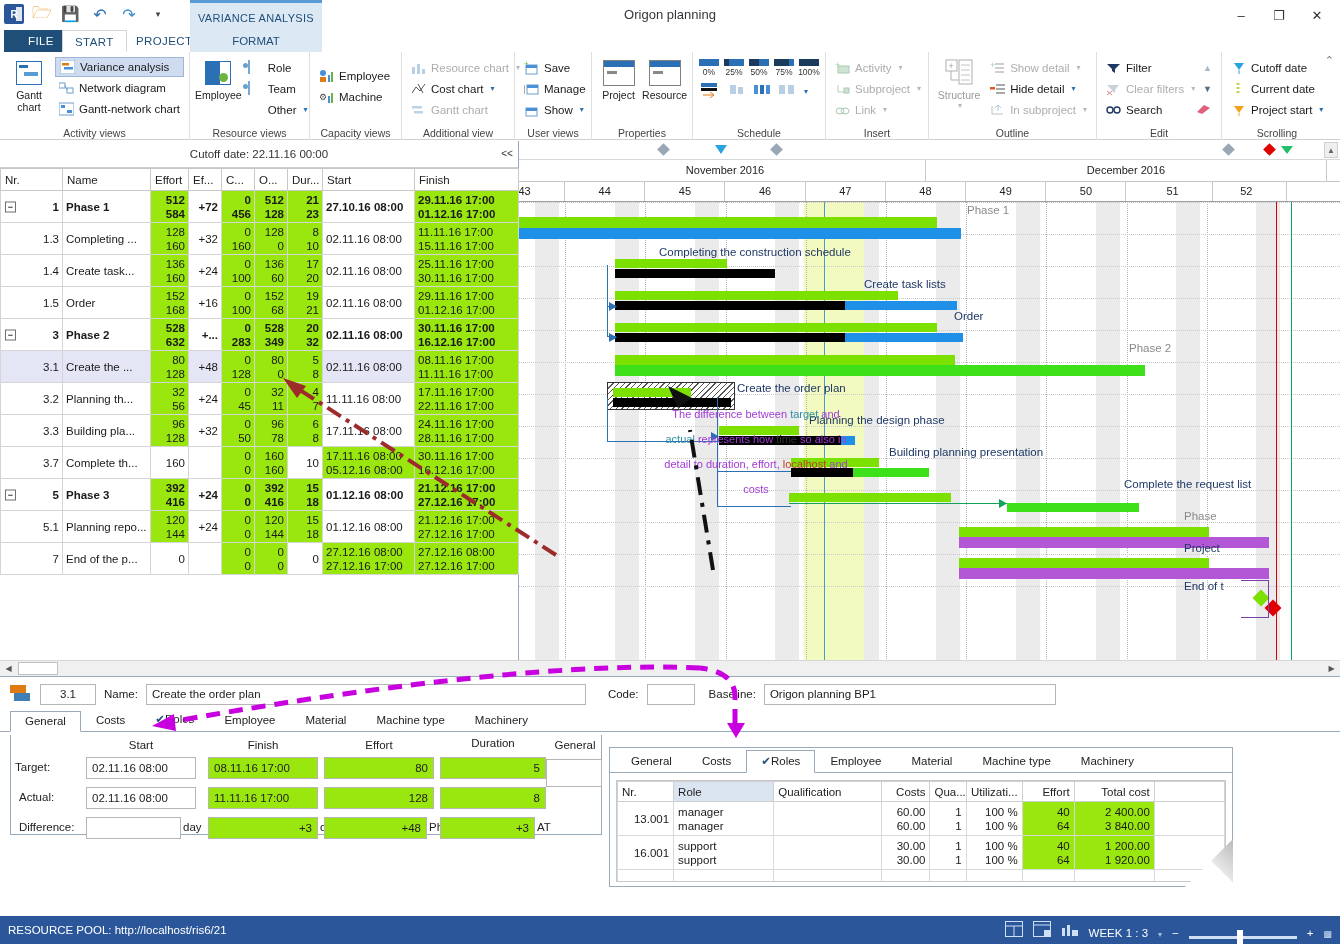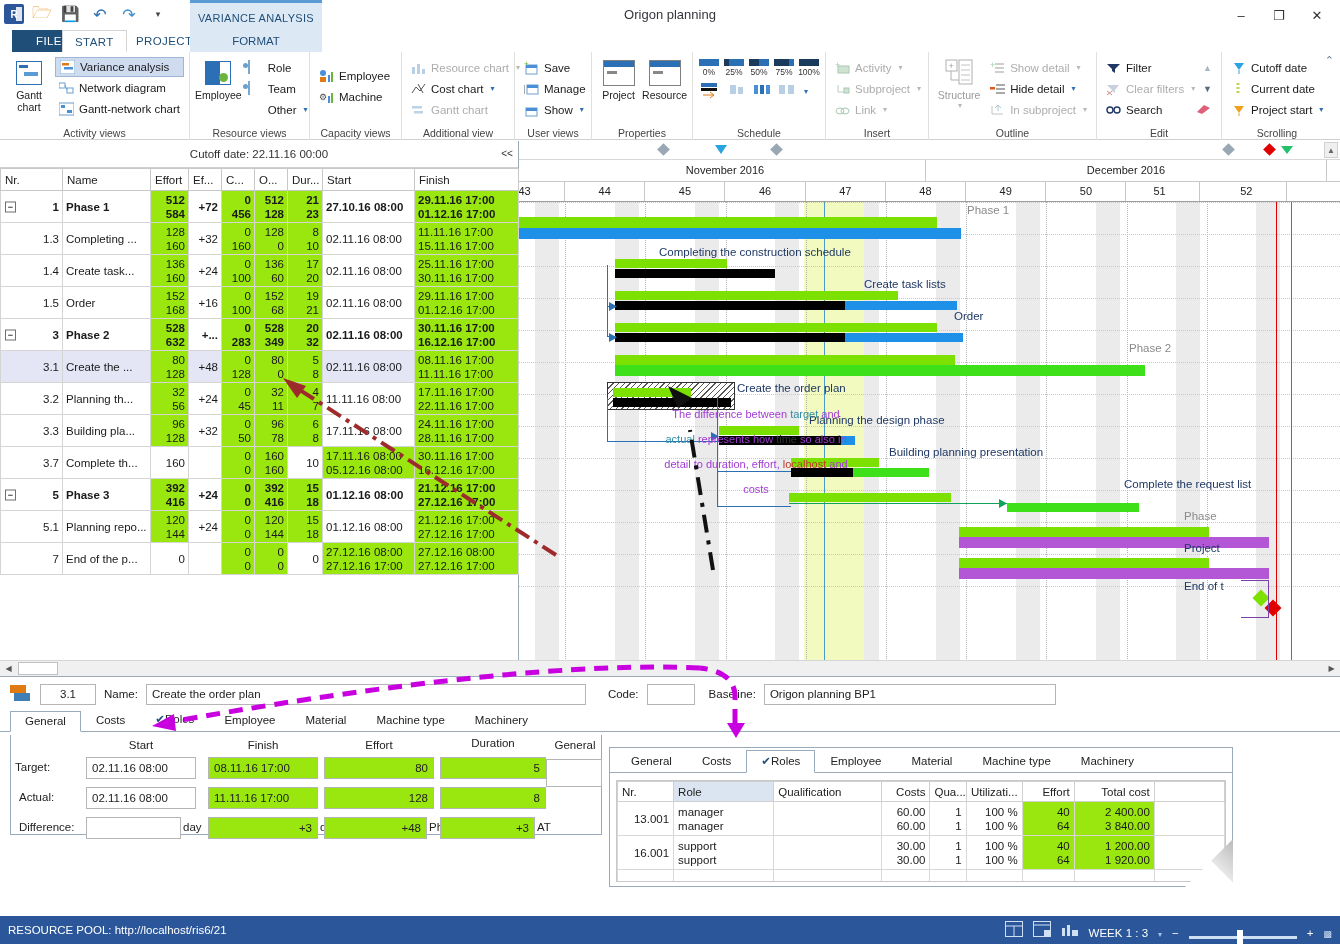--- a/index.html
+++ b/index.html
@@ -29,21 +29,21 @@
   }
   #wintitle { position:absolute; left:0; right:0; top:0; height:30px; line-height:30px;
      text-align:center; color:#33363b; font-size:13px; }
   #winbtns { position:absolute; right:4px; top:0; height:30px; display:flex; align-items:center; }
   .winbtn { width:38px;height:28px;display:flex;align-items:center;justify-content:center;
             color:#333;font-size:13px; }
   
   #tabstrip { height:22px; background:#fff; position:relative; }
   .rtab { position:absolute; top:0; height:22px; line-height:22px; font-size:11.5px;
           padding:0 12px; color:#1f4e79; letter-spacing:.4px; }
-  .rtab.file { background:#1f4e79; color:#fff; left:12px; width:74px; text-align:center; padding:0; }
+  .rtab.file { background:#1f4e79; color:#fff; left:4px; width:74px; text-align:center; padding:0; }
   .rtab.active { color:#1f4e79; background:#fff; border:1px solid #d4d4d4; border-bottom:1px solid #fff; }
   #ctxtab2 { position:absolute; left:190px; top:0; width:132px; height:22px; line-height:22px;
      background:#dce9f5; text-align:center; font-size:11.5px; color:#1f4e79; }
   
   #ribbon { height:88px; background:#fff; border-bottom:1px solid #d0d0d0; display:flex; position:relative; }
   .rgroup { position:relative; height:88px; padding:3px 5px 0 5px; border-right:1px solid #e0e0e0; }
   .glabel { position:absolute; bottom:1px; left:0; right:0; text-align:center;
             font-size:10.5px; color:#444; }
   .gbody { display:flex; height:64px; align-items:flex-start; gap:2px; }
   .bigbtn { width:50px; text-align:center; font-size:10.5px; color:#222; padding-top:2px; cursor:default; }
@@ -1146,21 +1146,21 @@
       </div>
     <div id="weekband">
         <div class="weekcell" style="left: -34.1px; width: 80.2px;">43</div>
         <div class="weekcell" style="left: 46.1px; width: 80.2px;">44</div>
         <div class="weekcell" style="left: 126.3px; width: 80.2px;">45</div>
         <div class="weekcell" style="left: 206.5px; width: 80.2px;">46</div>
         <div class="weekcell" style="left: 286.7px; width: 80.2px;">47</div>
         <div class="weekcell" style="left: 366.9px; width: 80.2px;">48</div>
         <div class="weekcell" style="left: 447.1px; width: 80.2px;">49</div>
         <div class="weekcell" style="left: 527.3px; width: 80.2px;">50</div>
-        <div class="weekcell" style="left: 601px; width: 80.2px;">51</div>
+        <div class="weekcell" style="left: 614px; width: 80.2px;">51</div>
         <div class="weekcell" style="left: 687.7px; width: 80.2px;">52</div>
       </div>
     <div id="plot">
         <div class="vband" style="left: 15.624px; width: 24.06px;"></div>
         <div class="vband" style="left: 95.824px; width: 24.06px;"></div>
         <div class="vband" style="left: 176.024px; width: 24.06px;"></div>
         <div class="vband" style="left: 256.224px; width: 24.06px;"></div>
         <div class="vband" style="left: 336.424px; width: 24.06px;"></div>
         <div class="vband" style="left: 416.624px; width: 24.06px;"></div>
         <div class="vband" style="left: 496.824px; width: 24.06px;"></div>

